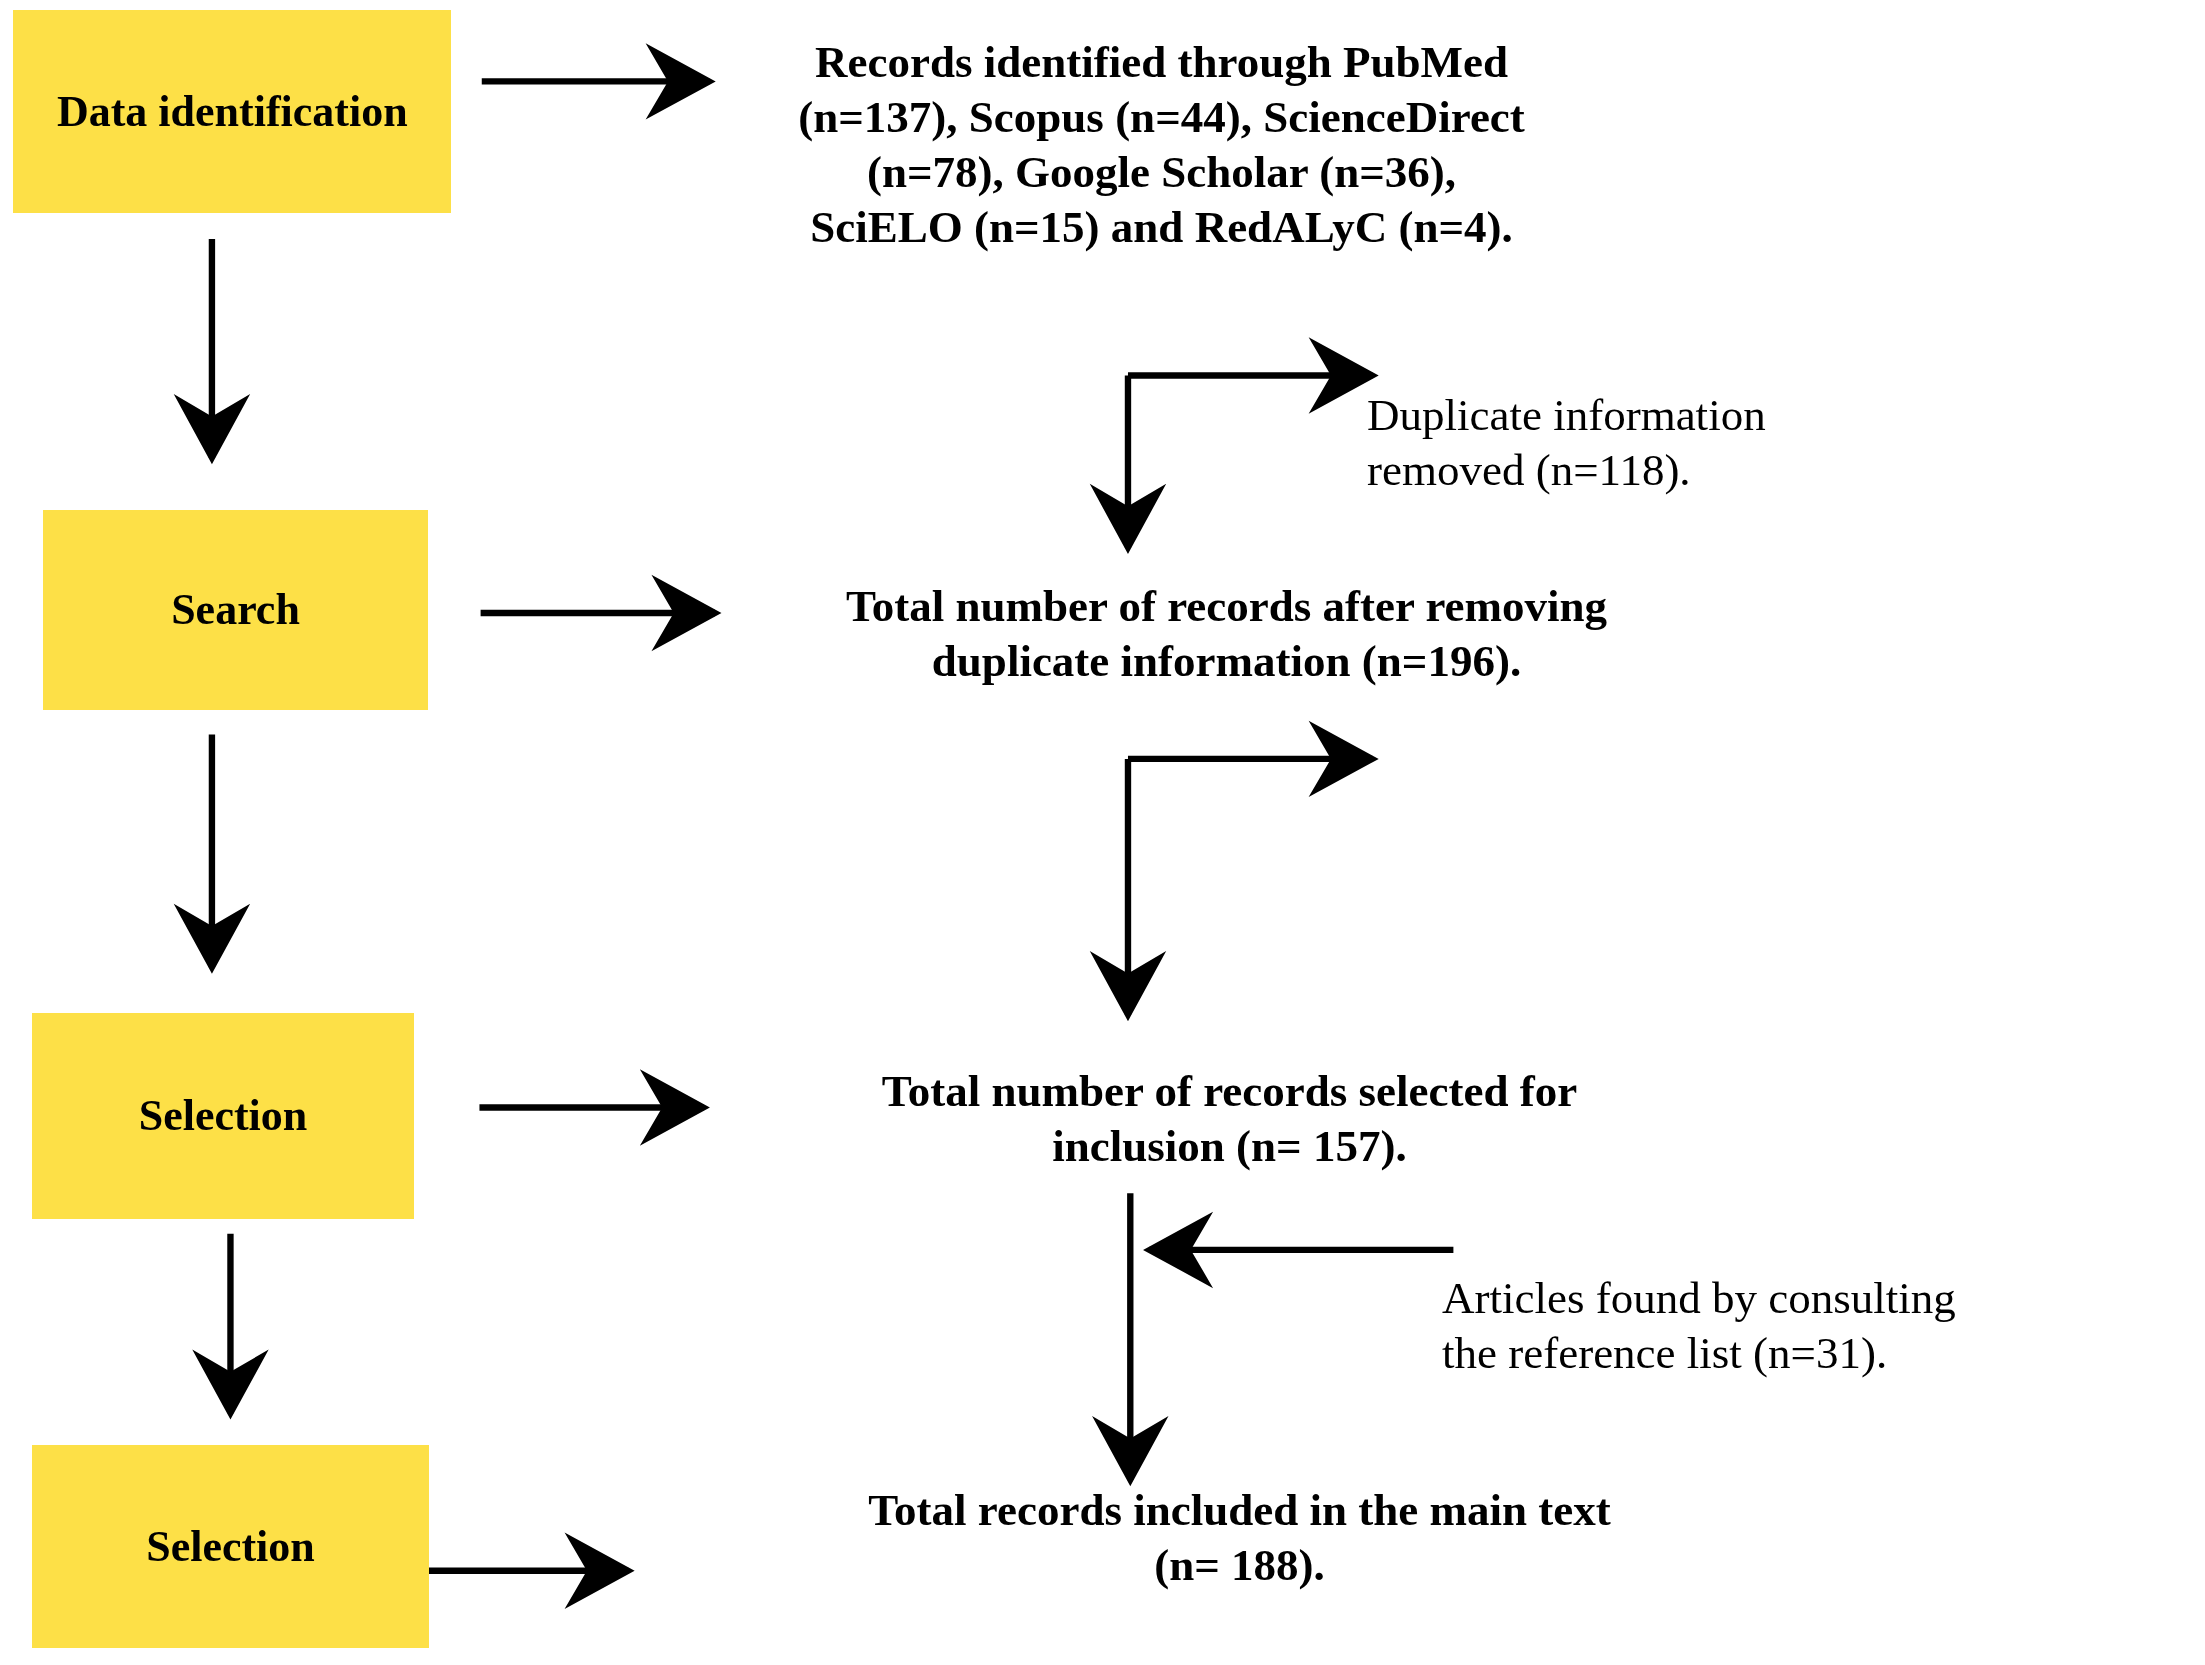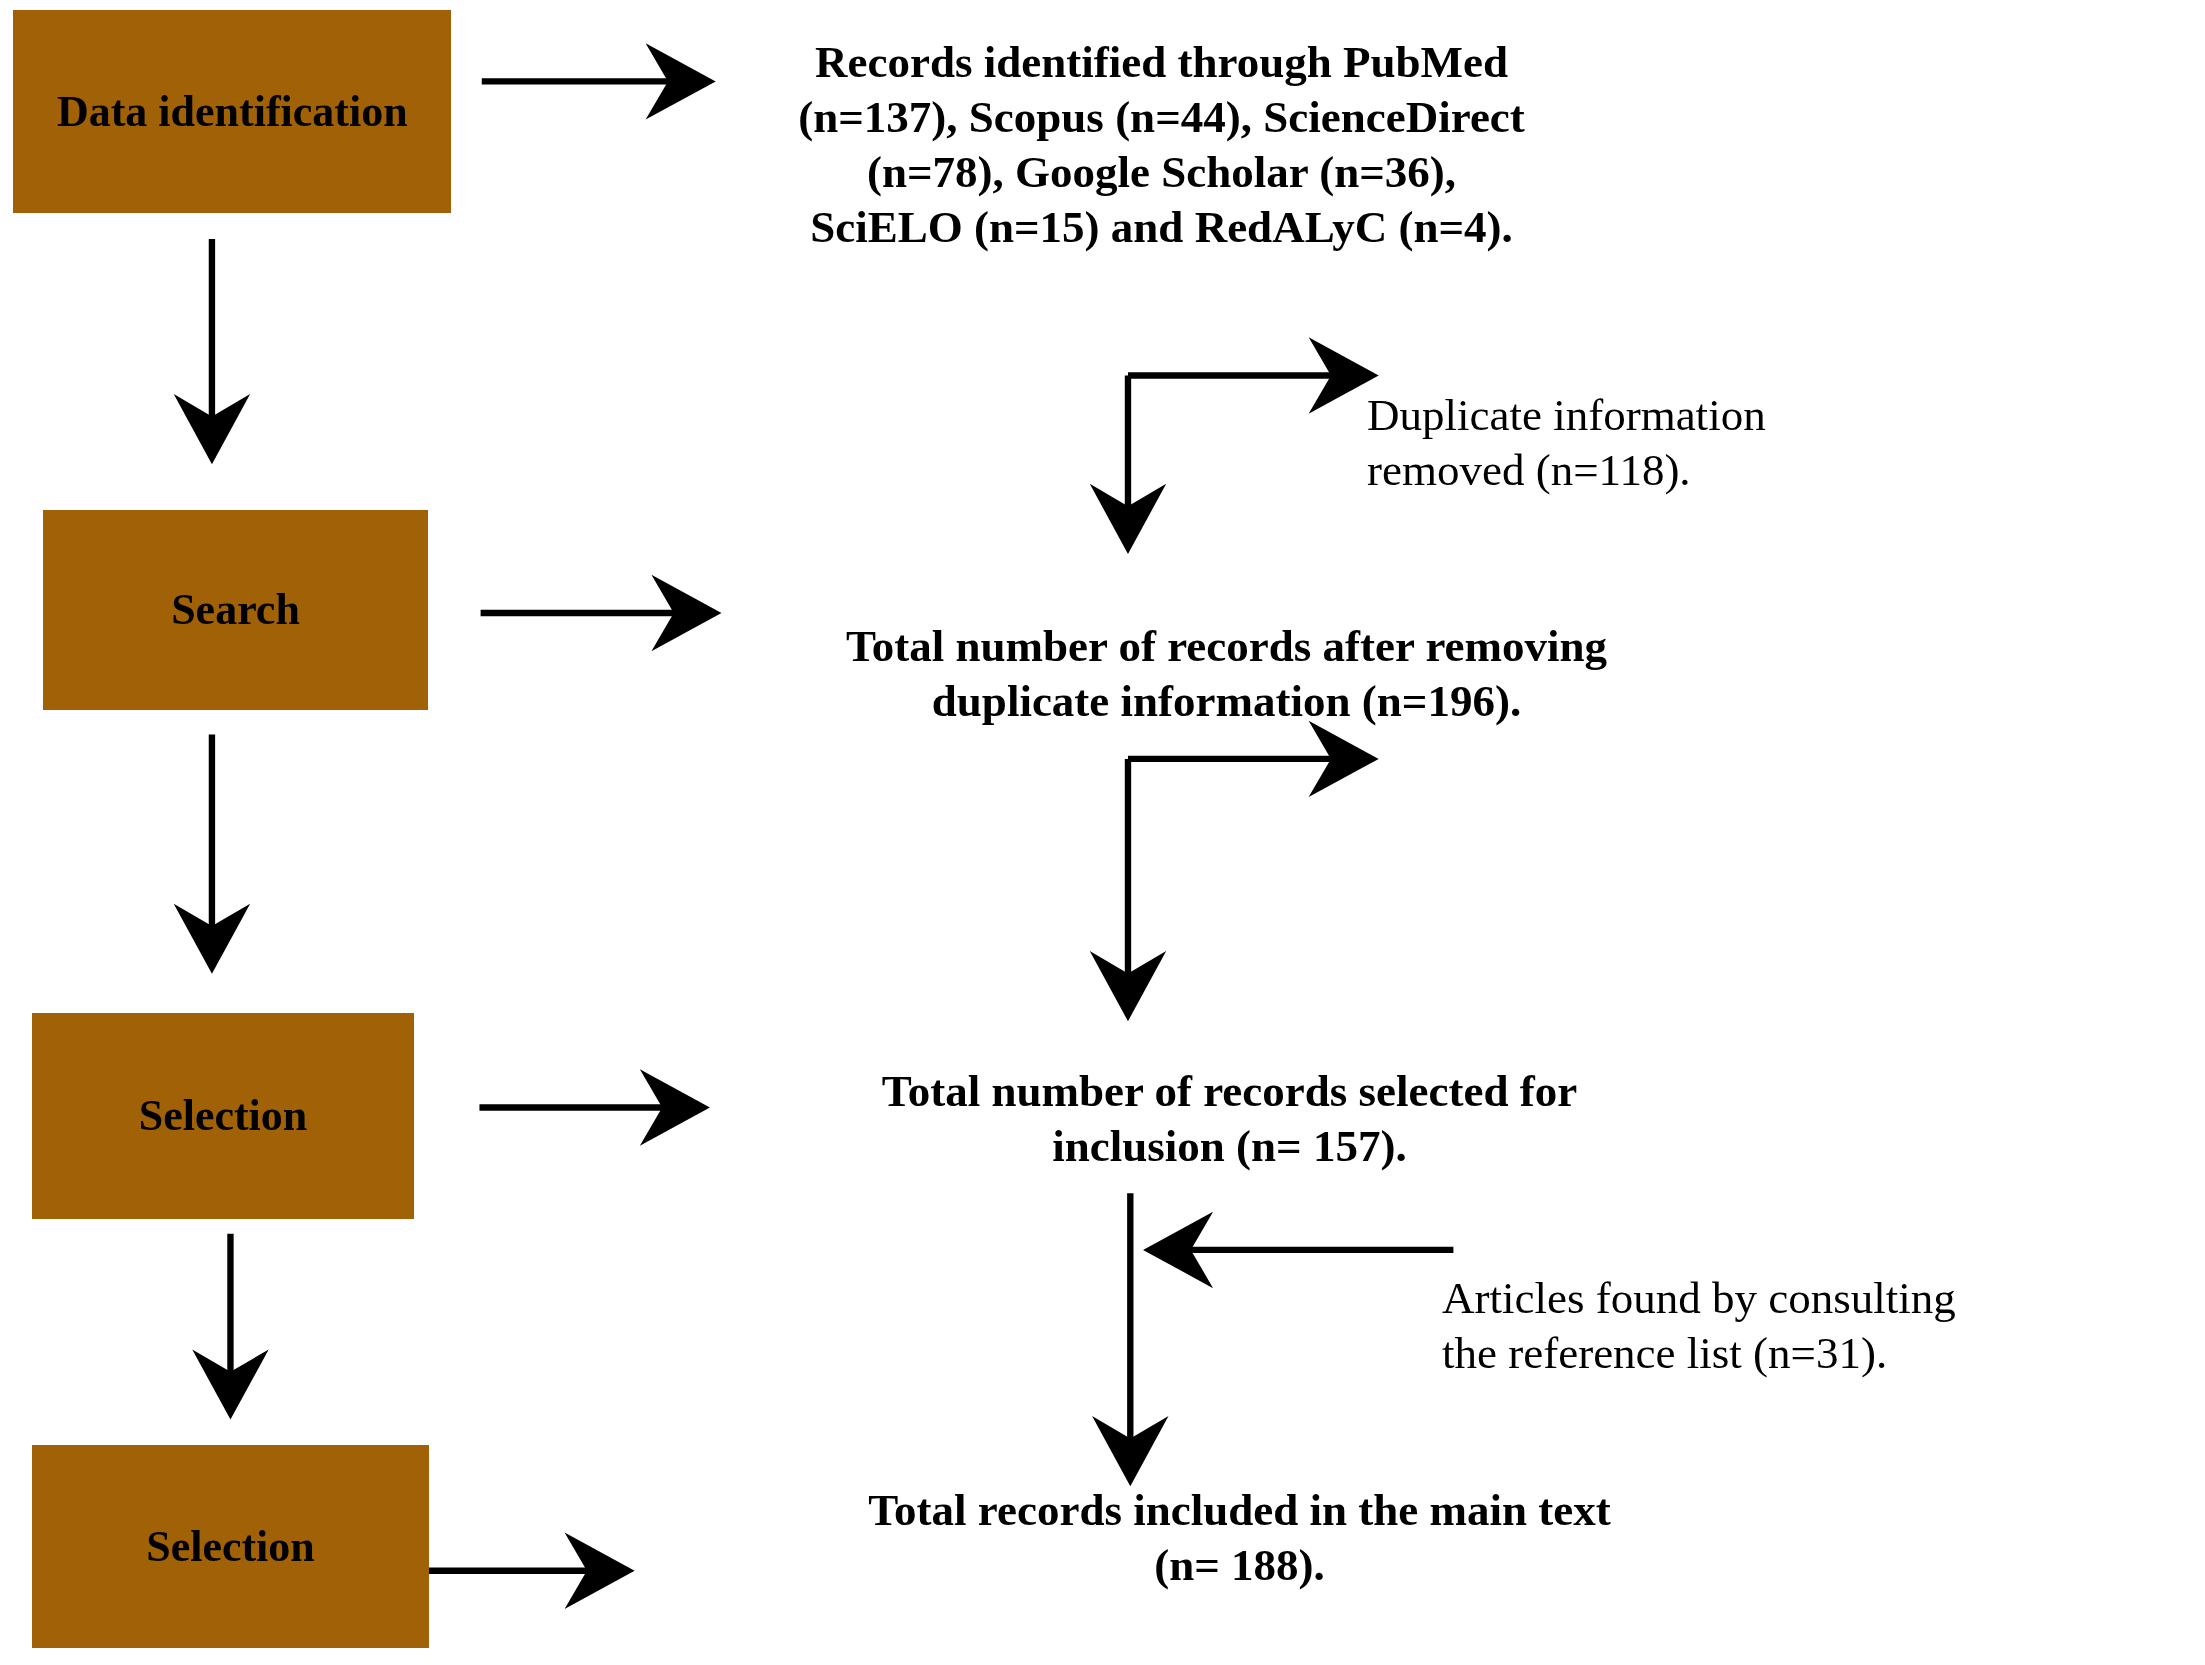--- a/index.html
+++ b/index.html
@@ -11,21 +11,21 @@
   #canvas {
     position: relative;
     width: 2205px;
     height: 1666px;
     background: #ffffff;
     overflow: hidden;
     font-family: "Liberation Serif", "DejaVu Serif", serif;
   }
   .stage-box {
     position: absolute;
-    background: #a16207;
+    background: #fde047;
     display: flex;
     align-items: center;
     justify-content: center;
     text-align: left;
     color: #000000;
     font-weight: bold;
     font-family: "Liberation Serif", "DejaVu Serif", serif;
     line-height: 1.18;
     box-sizing: border-box;
   }
@@ -101,21 +101,21 @@
   <div class="stage-box" style="left:32px; top:1445px; width:397px; height:203px; font-size:44px;">Selection</div>
 
   <div class="note center" style="left:727px; top:35px; width:869px; font-size:45px;">Records identified through PubMed
 (n=137), Scopus (n=44), ScienceDirect
 (n=78), Google Scholar (n=36),
 SciELO (n=15) and RedALyC (n=4).</div>
 
   <div class="note right" style="left:1367px; top:388px; width:707px; font-size:45px;">Duplicate information
 removed (n=118).</div>
 
-  <div class="note center" style="left:746px; top:579px; width:961px; font-size:45px;margin-top:40px;">Total number of records after removing
+  <div class="note center" style="left:746px; top:579px; width:961px; font-size:45px;">Total number of records after removing
 duplicate information (n=196).</div>
 
 
   <div class="note center" style="left:785px; top:1064px; width:889px; font-size:45px;">Total number of records selected for
 inclusion (n= 157).</div>
 
   <div class="note right" style="left:1442px; top:1271px; width:724px; font-size:45px;">Articles found by consulting
 the reference list (n=31).</div>
 
   <div class="note center" style="left:721px; top:1483px; width:1037px; font-size:45px;text-align:center;">Total records included in the main text

